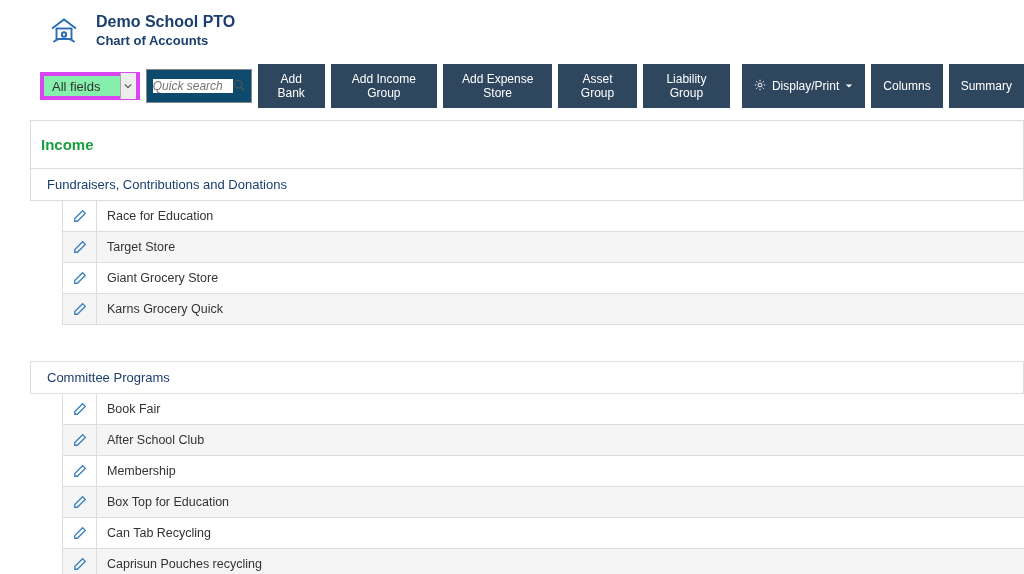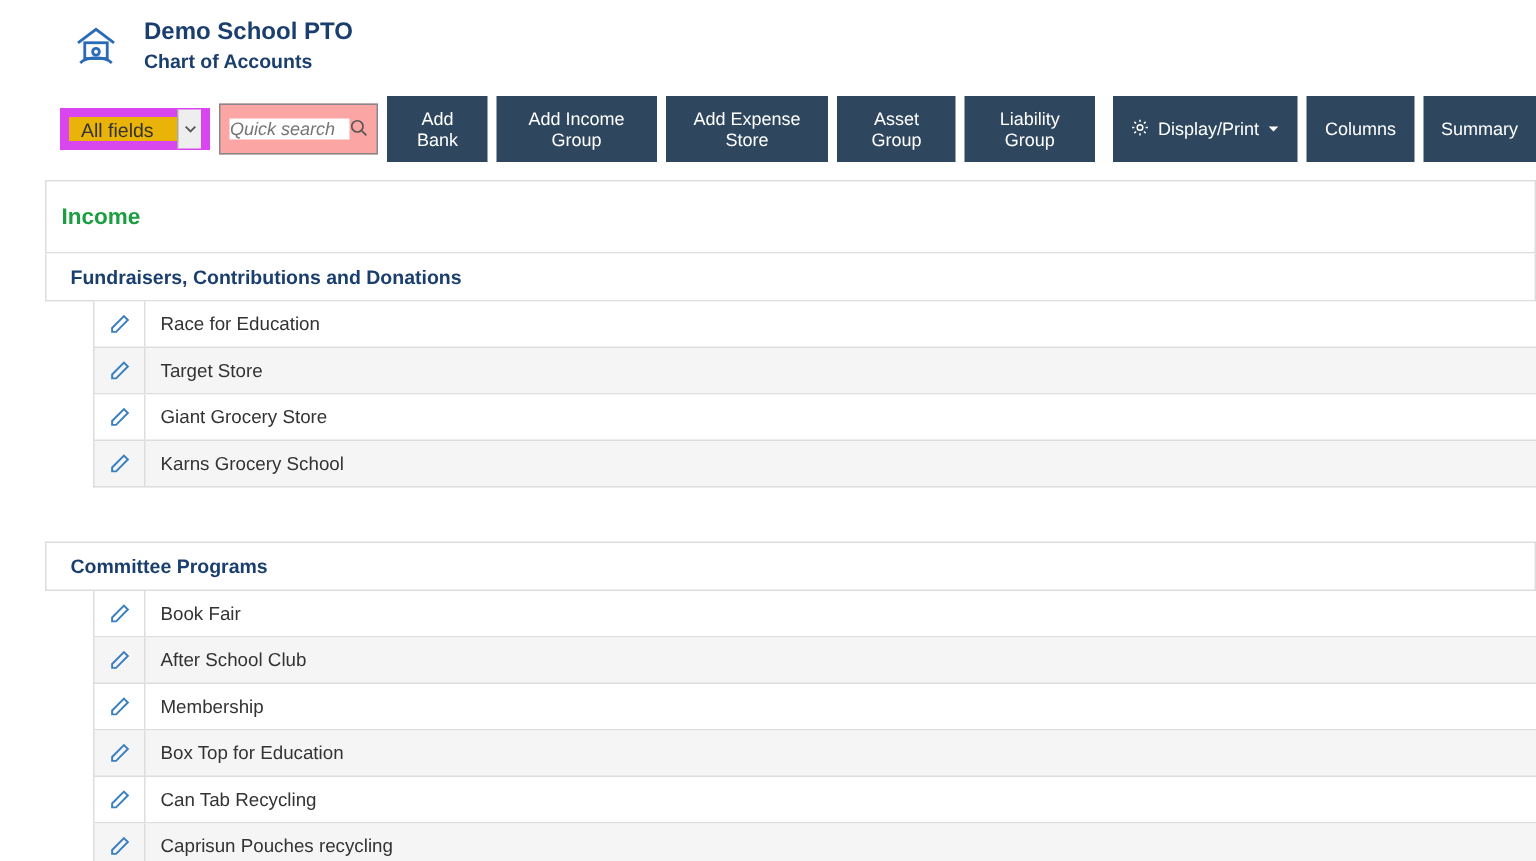--- a/index.html
+++ b/index.html
@@ -34,46 +34,46 @@
   }
   .toolbar {
     display: flex;
     align-items: center;
     padding: 4px 0 12px 40px;
     gap: 6px;
   }
   .field-select {
     display: flex;
     align-items: center;
-    border: 6px solid #d946ef;
+    border: 4px solid #d946ef;
     height: 28px;
     width: 118px;
     padding: 0 0 0 8px;
     font-size: 13px;
-    background: #eab308;
+    background: #86efac;
     cursor: pointer;
     justify-content: space-between;
   }
   .field-select .chev {
     width: 16px;
     height: 26px;
     background: #eee;
     border-left: 1px solid #aaa;
     display: flex;
     align-items: center;
     justify-content: center;
   }
   .search-wrap {
     display: flex;
     align-items: center;
     border: 1px solid #888;
     height: 28px;
     width: 108px;
     padding: 16px 6px;
-    background: #fca5a5;
+    background: #0c4a6e;
   }
   .search-wrap input {
     border: none;
     outline: none;
     width: 80px;
     font-size: 12px;
     font-style: italic;
     color: #999;
   }
   .search-wrap .sicon { color: #555; }
@@ -97,21 +97,21 @@
     font-size: 15px;
     font-weight: bold;
     color: #1a9e3f;
     background: #fff;
   }
   .group-header {
     border: 1px solid #ddd;
     border-top: none;
     padding: 8px 16px;
     font-size: 13px;
-    font-weight: bold;
+    font-weight: normal;
     color: #1a3e6e;
     background: #fff;
     margin-left: 0;
   }
   .group-gap {
     margin-top: 36px;
     border-top: 1px solid #ddd;
   }
   .rows { margin-left: 16px; padding-left: 16px; }
   .row {
@@ -227,21 +227,21 @@
           </svg>
       </div>
       <div class="name-cell">Giant Grocery Store</div>
     </div>
     <div class="row">
       <div class="edit-cell">
         <svg width="14" height="14" viewBox="0 0 16 16" fill="none" stroke="#3a7fbf" stroke-width="1.5">
             <path d="M11 2l3 3L5 14H2v-3z"></path>
           </svg>
       </div>
-      <div class="name-cell">Karns Grocery School</div>
+      <div class="name-cell">Karns Grocery Quick</div>
     </div>
   </div>
 
   <div class="group-header group-gap">Committee Programs</div>
   <div class="rows">
     <div class="row">
       <div class="edit-cell">
         <svg width="14" height="14" viewBox="0 0 16 16" fill="none" stroke="#3a7fbf" stroke-width="1.5">
             <path d="M11 2l3 3L5 14H2v-3z"></path>
           </svg>

